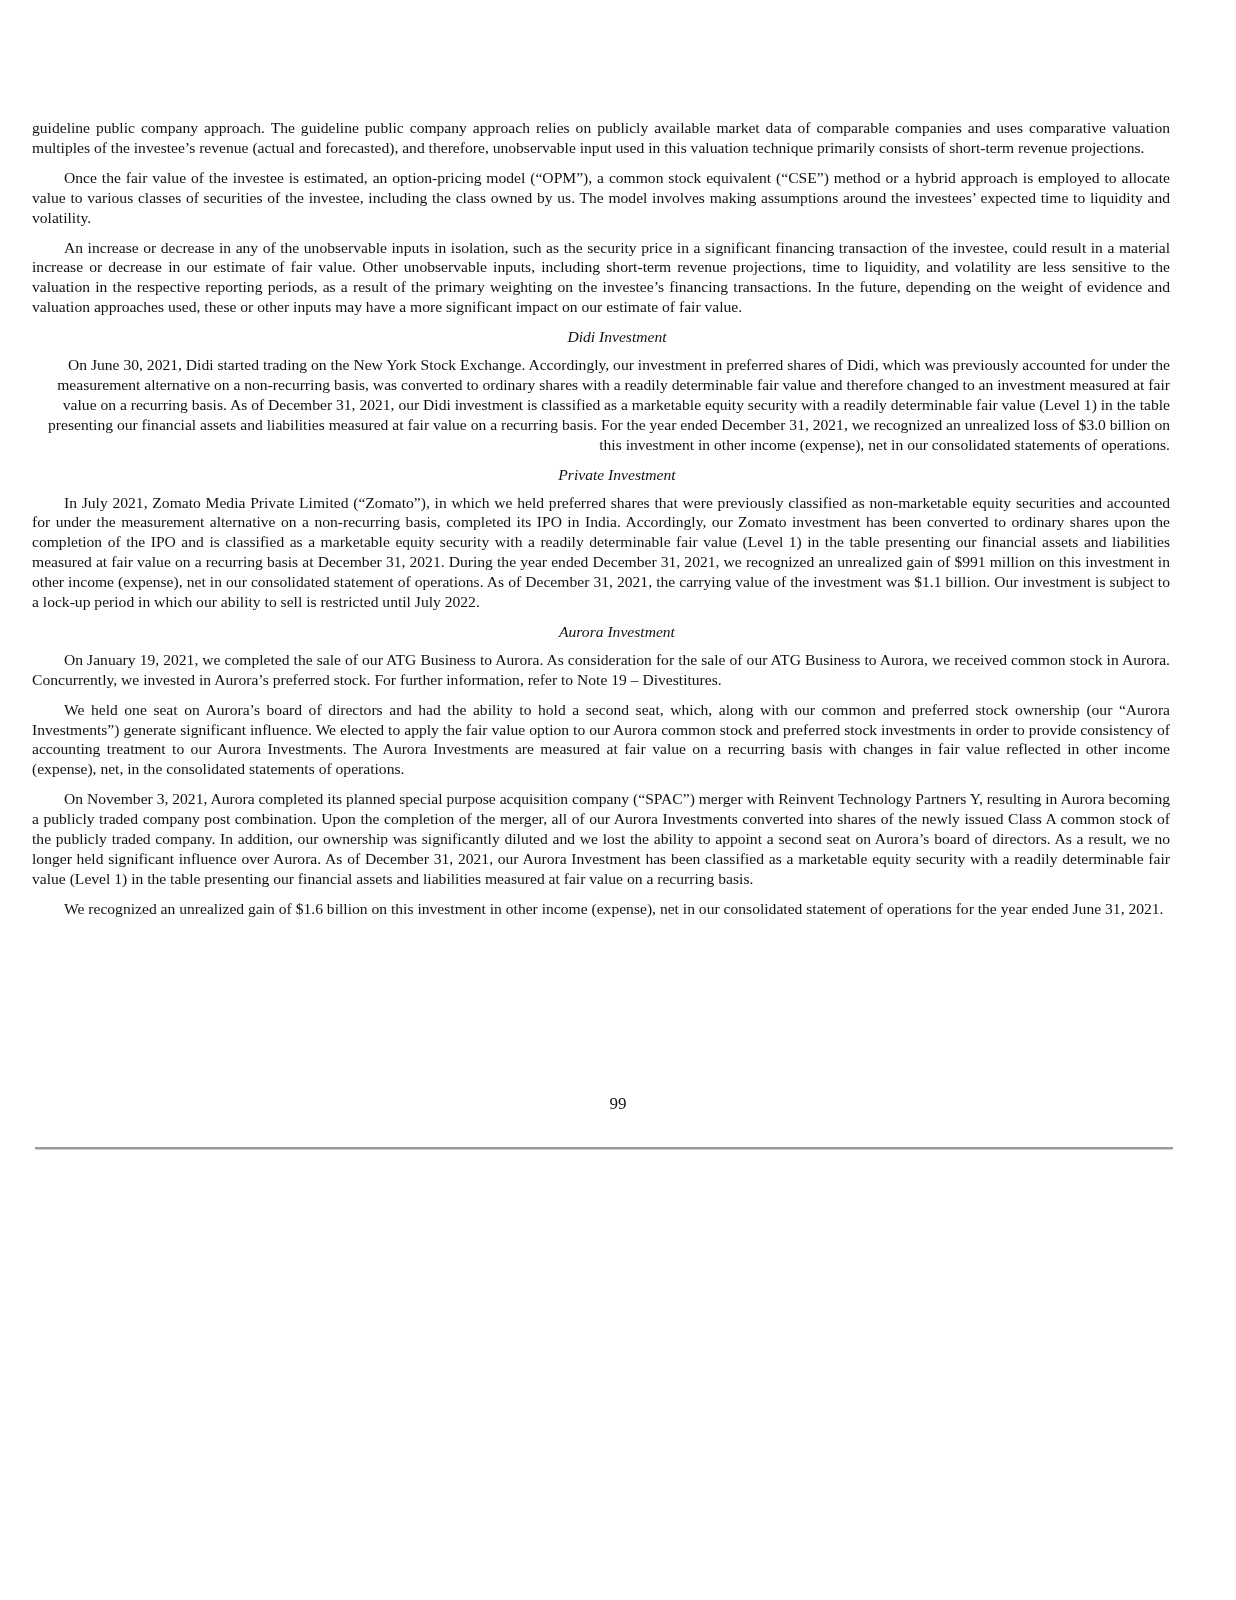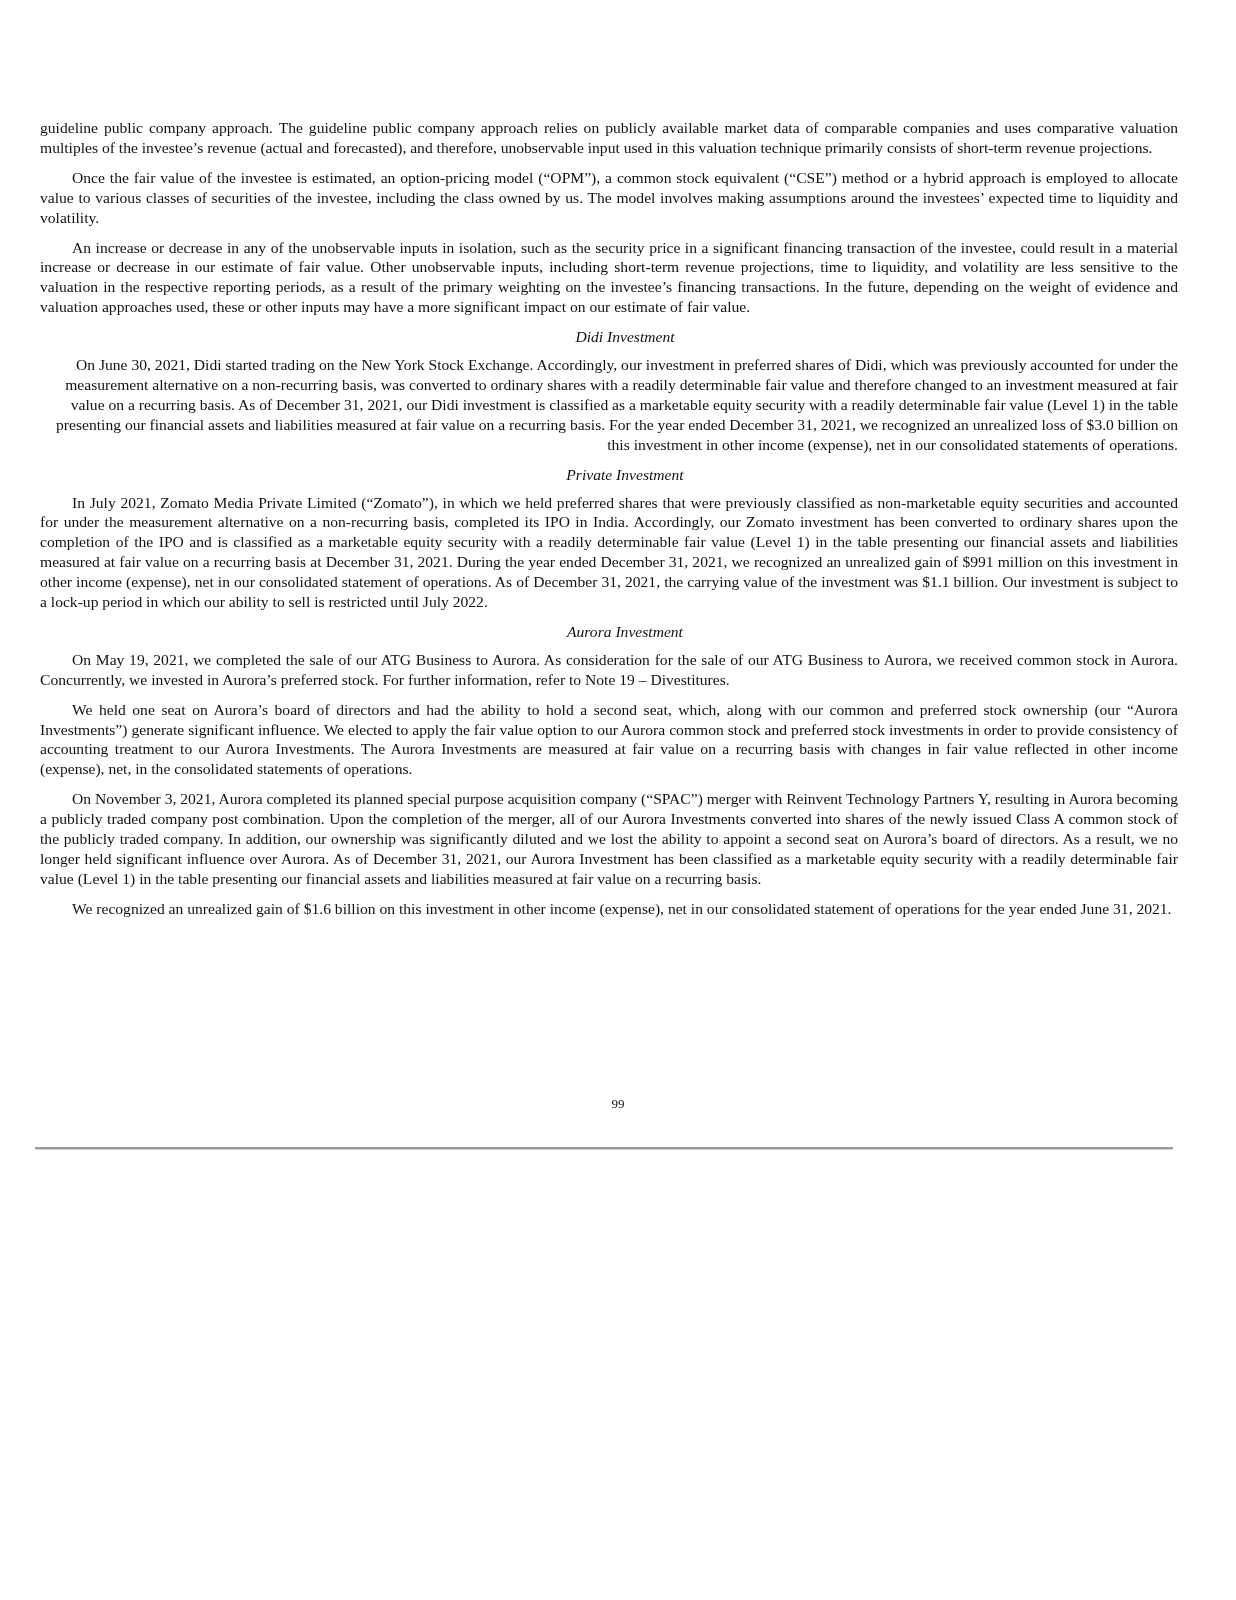--- a/index.html
+++ b/index.html
@@ -9,21 +9,21 @@
     }
     body {
       width: 1236px;
       height: 1600px;
       position: relative;
       font-family: "Liberation Serif", serif;
       color: #111111;
     }
     .page {
       position: absolute;
-      left: 40px;
+      left: 32px;
       top: 118px;
       width: 1138px;
     }
     p {
       margin: 0 0 10px 0;
       font-size: 15.6px;
       line-height: 19.9px;
       text-align: justify;
       text-indent: 32px;
     }
@@ -34,21 +34,21 @@
     }
     p.ragged {
       text-align: right;
     }
     .page-number {
       position: absolute;
       top: 1094px;
       left: 0;
       width: 1236px;
       text-align: center;
-      font-size: 13px;
+      font-size: 17px;
       line-height: 20px;
     }
     .rule {
       position: absolute;
       top: 1147px;
       left: 35px;
       width: 1138px;
       height: 2px;
       background: #9a9a9a;
       border-bottom: 1px solid #d0d0d0;
@@ -59,20 +59,20 @@
 
 <div class="page">
   <p style="text-indent:0">guideline public company approach. The guideline public company approach relies on publicly available market data of comparable companies and uses comparative valuation multiples of the investee’s revenue (actual and forecasted), and therefore, unobservable input used in this valuation technique primarily consists of short-term revenue projections.</p>
   <p>Once the fair value of the investee is estimated, an option-pricing model (“OPM”), a common stock equivalent (“CSE”) method or a hybrid approach is employed to allocate value to various classes of securities of the investee, including the class owned by us. The model involves making assumptions around the investees’ expected time to liquidity and volatility.</p>
   <p>An increase or decrease in any of the unobservable inputs in isolation, such as the security price in a significant financing transaction of the investee, could result in a material increase or decrease in our estimate of fair value. Other unobservable inputs, including short-term revenue projections, time to liquidity, and volatility are less sensitive to the valuation in the respective reporting periods, as a result of the primary weighting on the investee’s financing transactions. In the future, depending on the weight of evidence and valuation approaches used, these or other inputs may have a more significant impact on our estimate of fair value.</p>
   <p class="heading">Didi Investment</p>
   <p class="ragged">On June 30, 2021, Didi started trading on the New York Stock Exchange. Accordingly, our investment in preferred shares of Didi, which was previously accounted for under the measurement alternative on a non-recurring basis, was converted to ordinary shares with a readily determinable fair value and therefore changed to an investment measured at fair value on a recurring basis. As of December 31, 2021, our Didi investment is classified as a marketable equity security with a readily determinable fair value (Level 1) in the table presenting our financial assets and liabilities measured at fair value on a recurring basis. For the year ended December 31, 2021, we recognized an unrealized loss of $3.0 billion on this investment in other income (expense), net in our consolidated statements of operations.</p>
   <p class="heading">Private Investment</p>
   <p>In July 2021, Zomato Media Private Limited (“Zomato”), in which we held preferred shares that were previously classified as non-marketable equity securities and accounted for under the measurement alternative on a non-recurring basis, completed its IPO in India. Accordingly, our Zomato investment has been converted to ordinary shares upon the completion of the IPO and is classified as a marketable equity security with a readily determinable fair value (Level 1) in the table presenting our financial assets and liabilities measured at fair value on a recurring basis at December 31, 2021. During the year ended December 31, 2021, we recognized an unrealized gain of $991 million on this investment in other income (expense), net in our consolidated statement of operations. As of December 31, 2021, the carrying value of the investment was $1.1 billion. Our investment is subject to a lock-up period in which our ability to sell is restricted until July 2022.</p>
   <p class="heading">Aurora Investment</p>
-  <p>On May 19, 2021, we completed the sale of our ATG Business to Aurora. As consideration for the sale of our ATG Business to Aurora, we received common stock in Aurora. Concurrently, we invested in Aurora’s preferred stock. For further information, refer to Note 19 – Divestitures.</p>
+  <p>On January 19, 2021, we completed the sale of our ATG Business to Aurora. As consideration for the sale of our ATG Business to Aurora, we received common stock in Aurora. Concurrently, we invested in Aurora’s preferred stock. For further information, refer to Note 19 – Divestitures.</p>
   <p>We held one seat on Aurora’s board of directors and had the ability to hold a second seat, which, along with our common and preferred stock ownership (our “Aurora Investments”) generate significant influence. We elected to apply the fair value option to our Aurora common stock and preferred stock investments in order to provide consistency of accounting treatment to our Aurora Investments. The Aurora Investments are measured at fair value on a recurring basis with changes in fair value reflected in other income (expense), net, in the consolidated statements of operations.</p>
   <p>On November 3, 2021, Aurora completed its planned special purpose acquisition company (“SPAC”) merger with Reinvent Technology Partners Y, resulting in Aurora becoming a publicly traded company post combination. Upon the completion of the merger, all of our Aurora Investments converted into shares of the newly issued Class A common stock of the publicly traded company. In addition, our ownership was significantly diluted and we lost the ability to appoint a second seat on Aurora’s board of directors. As a result, we no longer held significant influence over Aurora. As of December 31, 2021, our Aurora Investment has been classified as a marketable equity security with a readily determinable fair value (Level 1) in the table presenting our financial assets and liabilities measured at fair value on a recurring basis.</p>
   <p>We recognized an unrealized gain of $1.6 billion on this investment in other income (expense), net in our consolidated statement of operations for the year ended June 31, 2021.</p>
 </div>
 
 <div class="page-number">99</div>
 <div class="rule"></div>
 
 </body></html>

